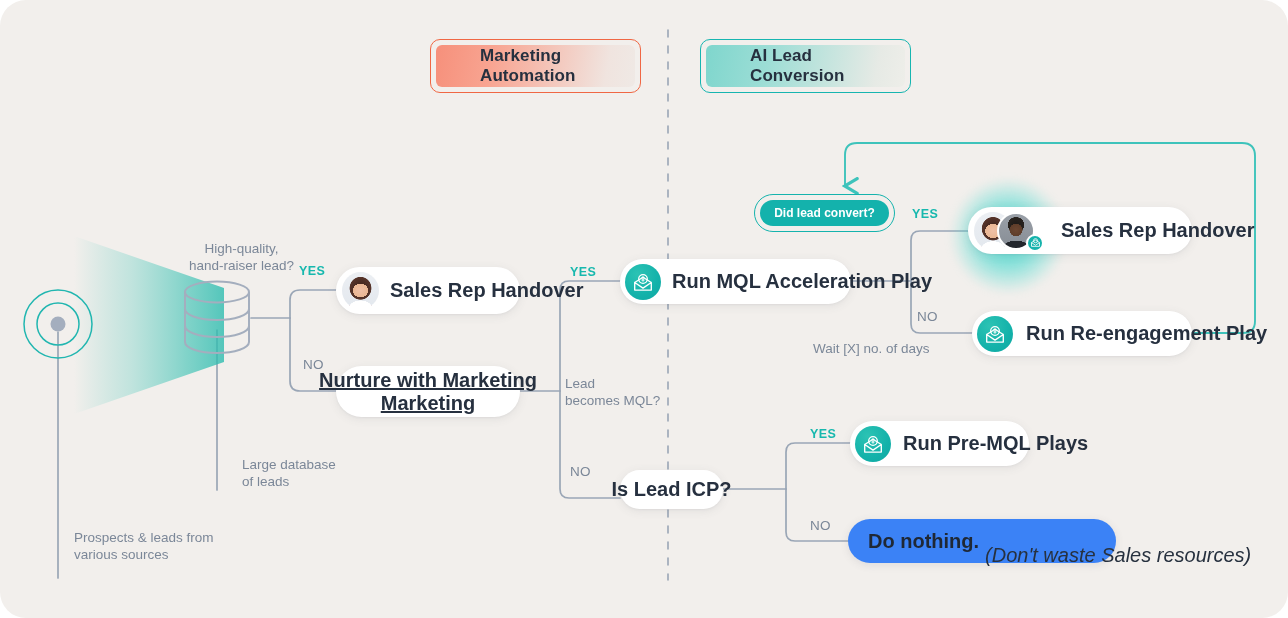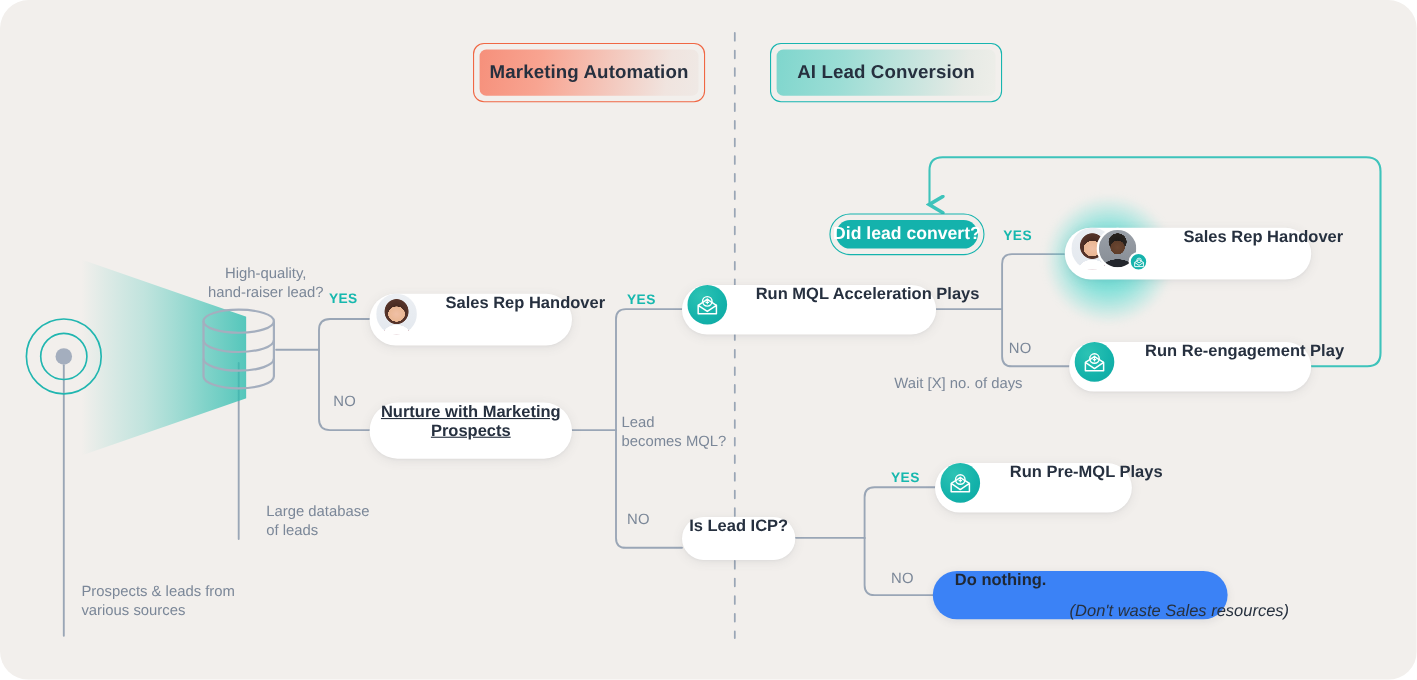--- a/index.html
+++ b/index.html
@@ -27,43 +27,42 @@
     display: flex; align-items: center; justify-content: center;
     padding: 0 14px;
     font-size: 17px; font-weight: bold;
     color: #26303f;
     letter-spacing: .1px;
   }
   .sec-chip .inner {
     position:absolute; left:5px; top:5px; right:5px; bottom:5px;
     border-radius: 6px;
   }
-  .sec-chip span.lbl { position: relative; z-index: 2; }
+  .sec-chip span.lbl { position: relative; z-index: 2; margin-left: 35px; }
   #chip-marketing { left: 430px; top: 39px; width: 211px;
     border: 1.6px solid #f06744; }
   #chip-marketing .inner {
     background: linear-gradient(100deg,#f6907b 0%, #f8a491 28%, #f0e4df 85%, #efe9e5 100%);
   }
   #chip-ai { left: 700px; top: 39px; width: 211px;
     border: 1.6px solid #17b5b0; }
   #chip-ai .inner {
     background: linear-gradient(100deg,#7fd6cd 0%, #9bddd5 30%, #e6eae5 85%, #eeeee9 100%);
   }
 
   
   .node {
     position: absolute;
     background: #ffffff;
     border-radius: 999px;
-    display: flex; 
+    display: flex; align-items: center;
     box-shadow: 0 2px 10px rgba(80,85,100,.10), 0 1px 2px rgba(80,85,100,.06);
-    font-size: 15px; font-weight: bold; color: #26303f;
+    font-size: 20px; font-weight: bold; color: #26303f;
     white-space: nowrap;
     z-index: 6;
-    gap: 15px;
   }
   .node .txt { line-height: 1.22; }
   .node.center { justify-content: center; text-align: center; }
 
   
   .node.grey {
     background: #3b82f6;
     box-shadow: 0 2px 8px rgba(80,85,100,.12);
     color: #1f2835;
   }
@@ -75,21 +74,21 @@
     border-radius: 999px;
     border: 1.5px solid #15b3ad;
     padding: 5px;
     z-index: 7;
   }
   .pill-decision .fill {
     background: #14b2ac;
     border-radius: 999px;
     height: 100%;
     display:flex; align-items:center; justify-content:center;
-    color:#fff; font-weight:bold; font-size:16px;
+    color:#fff; font-weight:bold; font-size:12px;
     padding: 0 16px;
     white-space: nowrap;
     text-align: right;
   }
 
   
   .glow {
     position:absolute;
     border-radius: 50%;
     background: radial-gradient(circle, rgba(45,210,200,.85) 0%, rgba(60,215,205,.55) 38%, rgba(80,220,210,.12) 66%, rgba(80,220,210,0) 78%);
@@ -259,34 +258,34 @@
   <div class="elabel no" style="left:917px; top:309px;">NO</div>
 
   <div class="node" style="left:336px; top:267px; width:184px; height:47px; padding-left:6px;">
     <div class="avatar av-w" style="width:37px;height:37px;"></div>
     <span class="txt" style="margin-left:11px;">Sales Rep Handover</span>
   </div>
 
   <div class="node center" style="left:336px; top:366px; width:184px; height:51px; border-radius:26px;">
     <div style="text-align:center;text-decoration:underline;">
       <div>Nurture with Marketing</div>
-      <div>Prospects</div>
+      <div>Marketing</div>
     </div>
   </div>
 
   <div class="node" style="left:620px; top:259px; width:231px; height:45px; padding-left:5px;">
     <div class="ic-circle" style="width:36px;height:36px;">
       <svg viewBox="0 0 26 26" width="22" height="22" aria-hidden="true">
         <circle cx="13" cy="9.4" r="5.1" fill="none" stroke="#ffffff" stroke-width="1.5"></circle>
         <path d="M13 6.6 v5.4 M11.5 8.1 h3 M11.6 10.5 h2.8" stroke="#ffffff" stroke-width="1.2" fill="none" stroke-linecap="round"></path>
         <path d="M3.2 13.6 L13 20.2 L22.8 13.6 L22.8 22.6 L3.2 22.6 Z" fill="none" stroke="#ffffff" stroke-width="1.6" stroke-linejoin="round"></path>
         <path d="M3.2 13.6 L13 7.4 L22.8 13.6" fill="none" stroke="#ffffff" stroke-width="1.6" stroke-linejoin="round"></path>
       </svg>
     </div>
-    <span class="txt" style="margin-left:11px;">Run MQL Acceleration Plays</span>
+    <span class="txt" style="margin-left:11px;">Run MQL Acceleration Play</span>
   </div>
 
   <div class="pill-decision" style="left:754px; top:194px; width:141px; height:38px;">
     <div class="fill">Did lead convert?</div>
   </div>
 
   <div class="glow" style="left:952px; top:180px; width:112px; height:112px;"></div>
   <div class="node" style="left:968px; top:207px; width:224px; height:47px; padding-left:6px;">
     <div style="position:relative; width:71px; height:38px; flex:0 0 auto;">
       <div class="avatar av-w" style="width:38px;height:38px;position:absolute;left:0;top:0;"></div>

